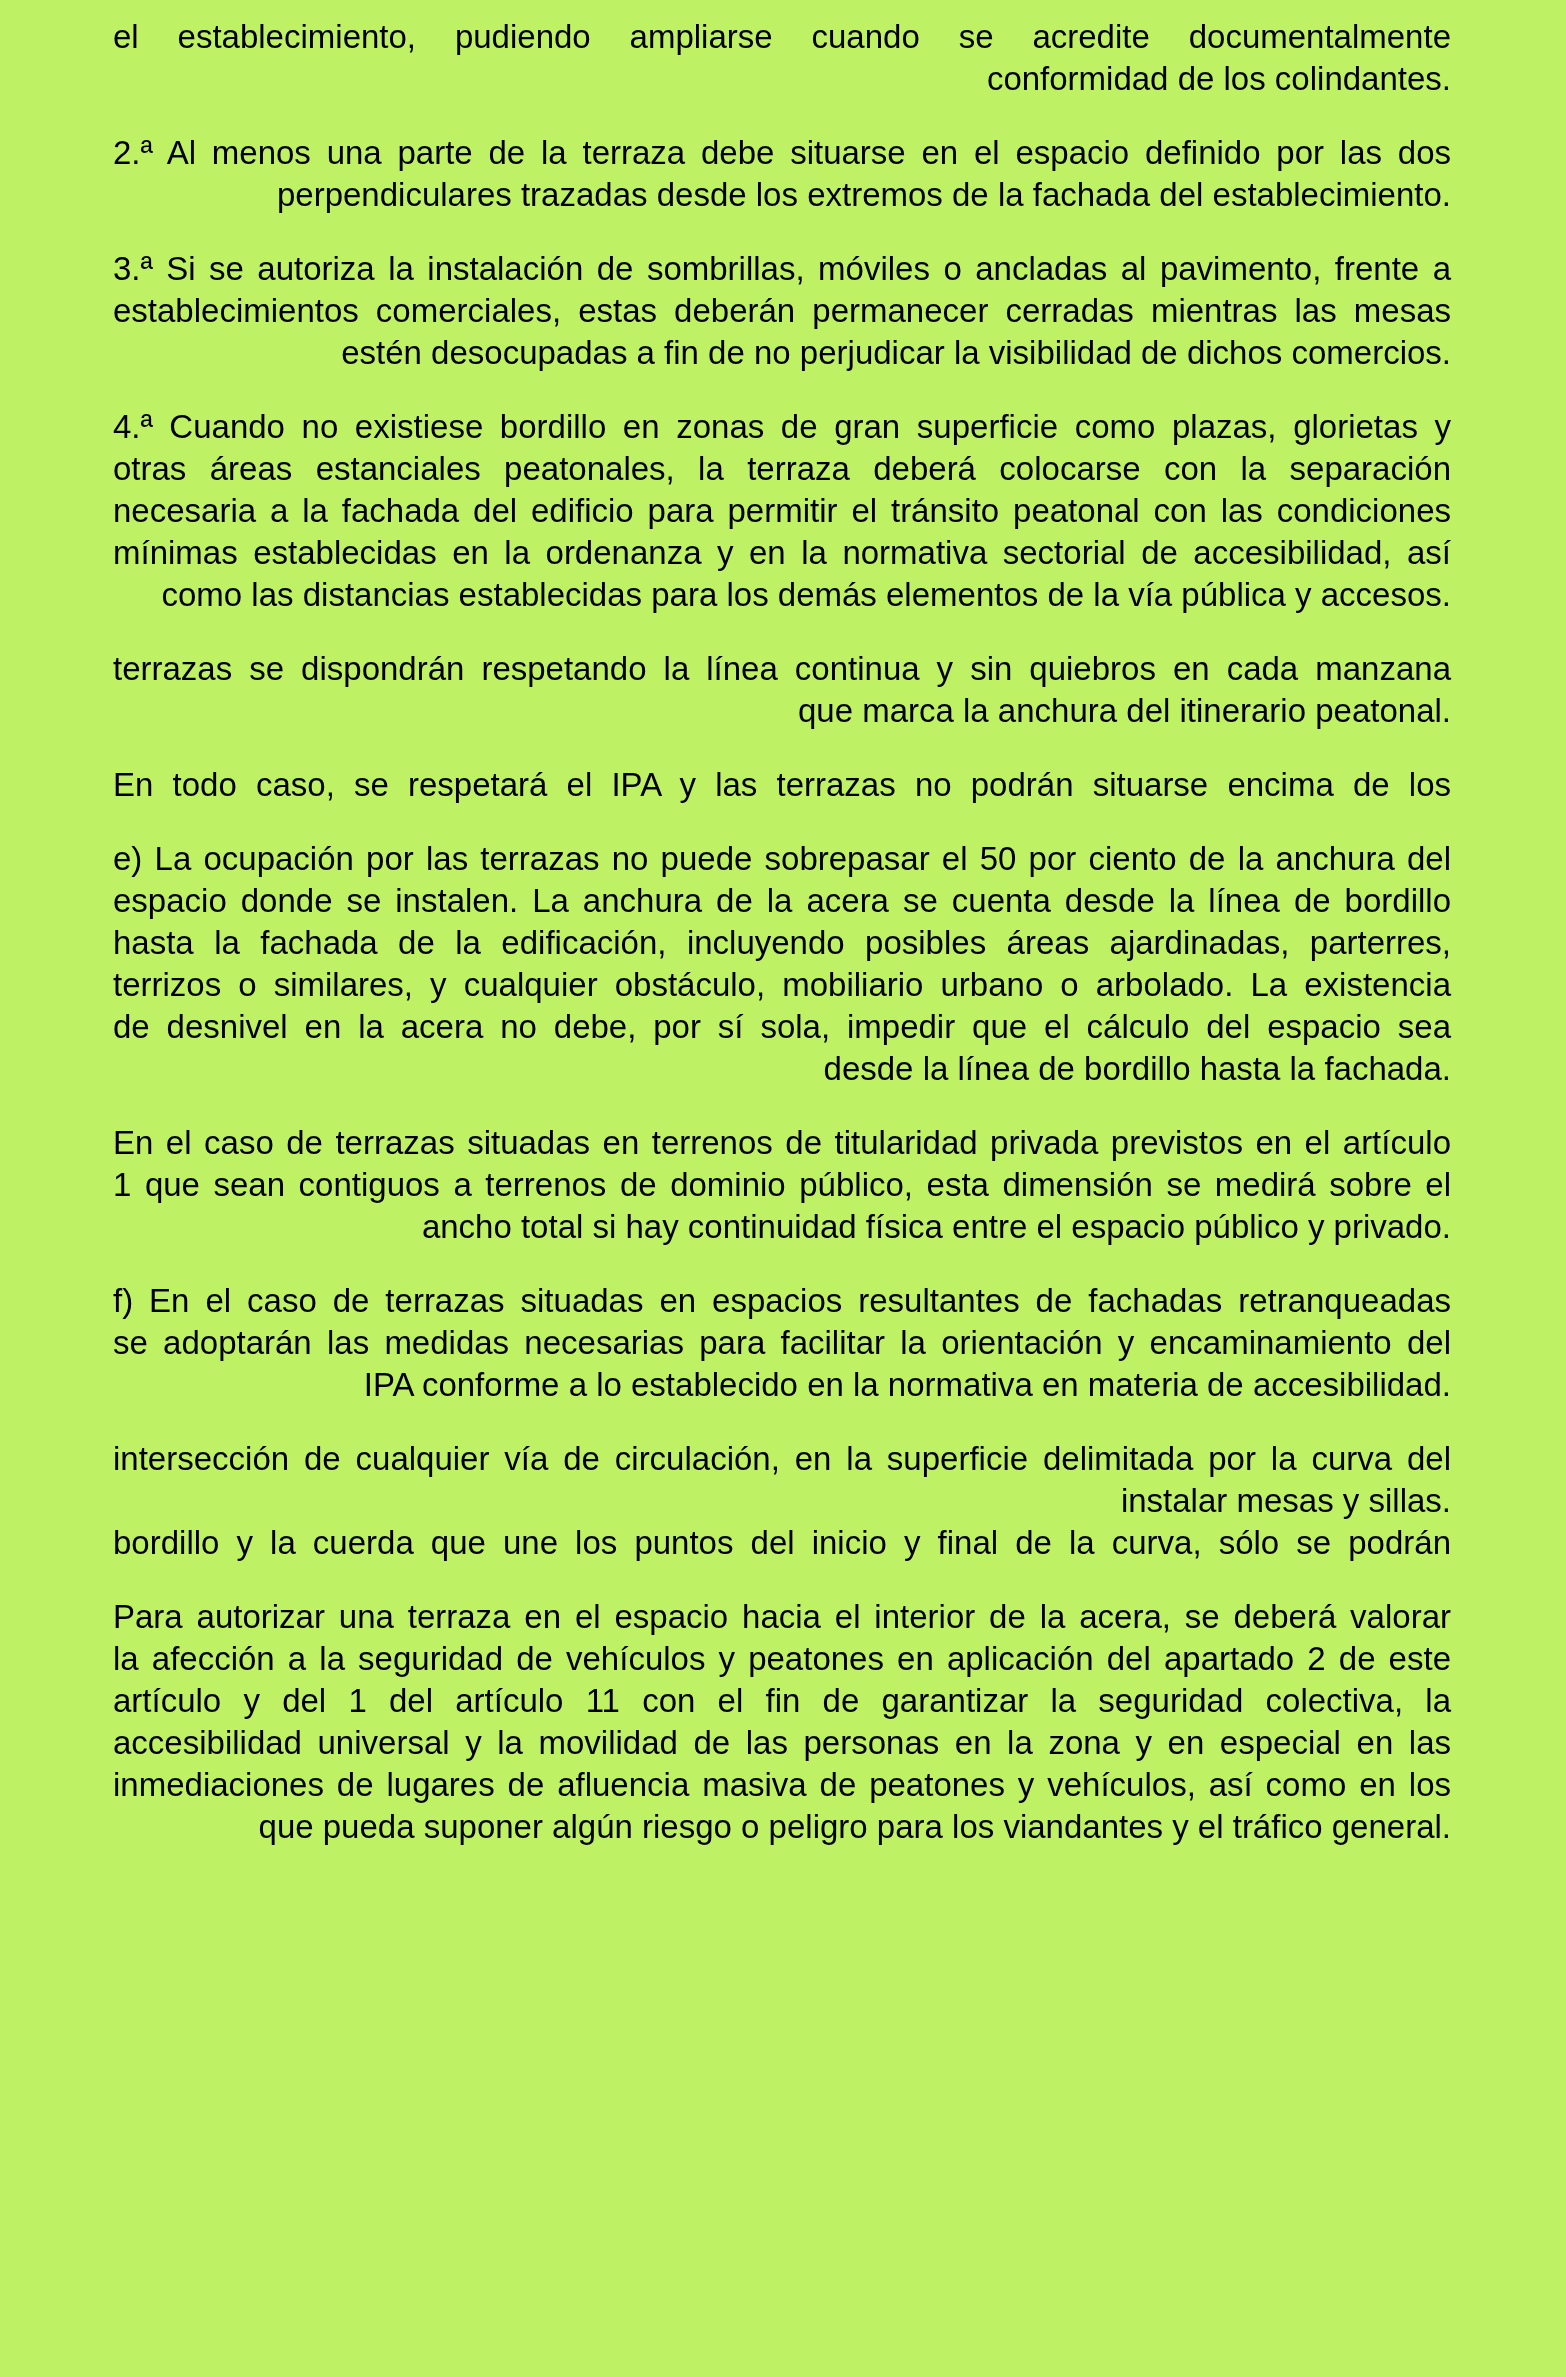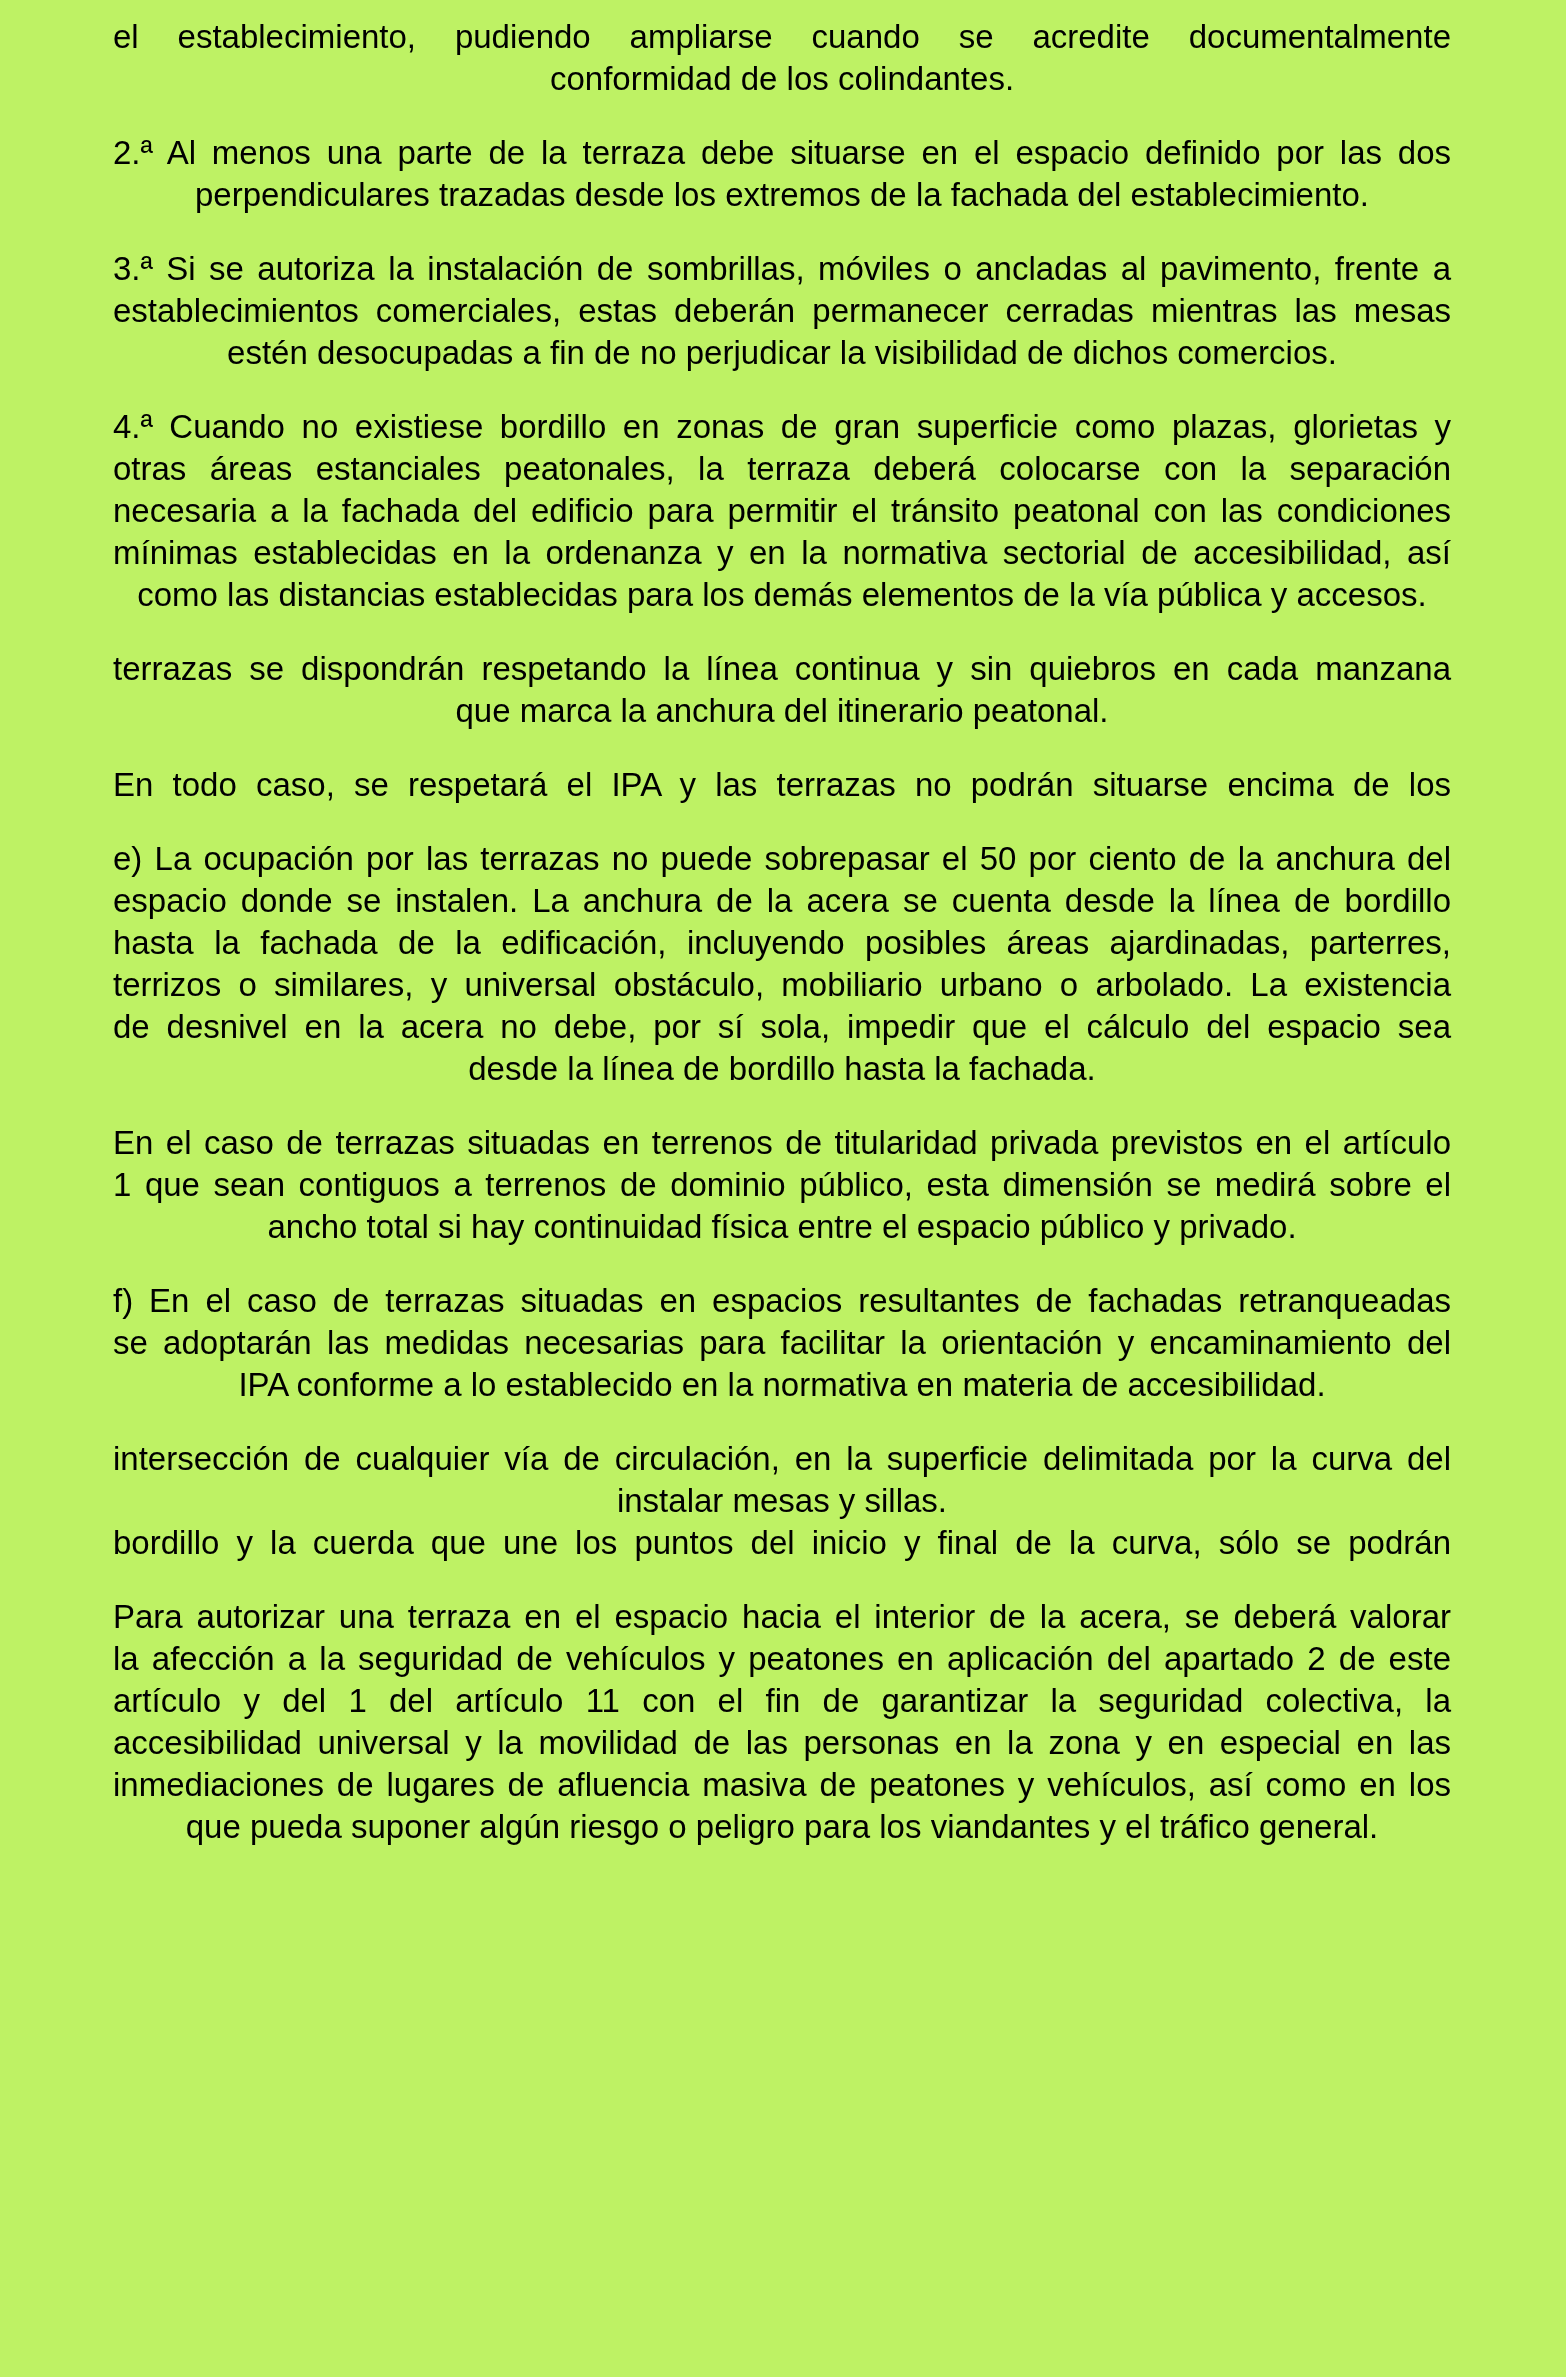--- a/index.html
+++ b/index.html
@@ -17,21 +17,21 @@
     font-family: "Liberation Sans", sans-serif;
     font-size: 33px;
     line-height: 42px;
     color: #000000;
     overflow: hidden;
   }
   .para {
     margin: 0 0 32px 0;
   }
   .line {
-    text-align: center;
+    text-align: right;
     word-spacing: normal;
   }
   .line.fill {
     text-align: justify;
     text-align-last: justify;
     -moz-text-align-last: justify;
   }
 </style>
 </head>
 <body>
@@ -62,21 +62,21 @@
         <div class="line fill">terrazas se dispondrán respetando la línea continua y sin quiebros en cada manzana</div>
         <div class="line">que marca la anchura del itinerario peatonal.</div>
       </div>
       <div class="para">
         <div class="line fill">En todo caso, se respetará el IPA y las terrazas no podrán situarse encima de los</div>
       </div>
       <div class="para">
         <div class="line fill">e) La ocupación por las terrazas no puede sobrepasar el 50 por ciento de la anchura del</div>
         <div class="line fill">espacio donde se instalen. La anchura de la acera se cuenta desde la línea de bordillo</div>
         <div class="line fill">hasta la fachada de la edificación, incluyendo posibles áreas ajardinadas, parterres,</div>
-        <div class="line fill">terrizos o similares, y universal obstáculo, mobiliario urbano o arbolado. La existencia</div>
+        <div class="line fill">terrizos o similares, y cualquier obstáculo, mobiliario urbano o arbolado. La existencia</div>
         <div class="line fill">de desnivel en la acera no debe, por sí sola, impedir que el cálculo del espacio sea</div>
         <div class="line">desde la línea de bordillo hasta la fachada.</div>
       </div>
       <div class="para">
         <div class="line fill">En el caso de terrazas situadas en terrenos de titularidad privada previstos en el artículo</div>
         <div class="line fill">1 que sean contiguos a terrenos de dominio público, esta dimensión se medirá sobre el</div>
         <div class="line">ancho total si hay continuidad física entre el espacio público y privado.</div>
       </div>
       <div class="para">
         <div class="line fill">f) En el caso de terrazas situadas en espacios resultantes de fachadas retranqueadas</div>

